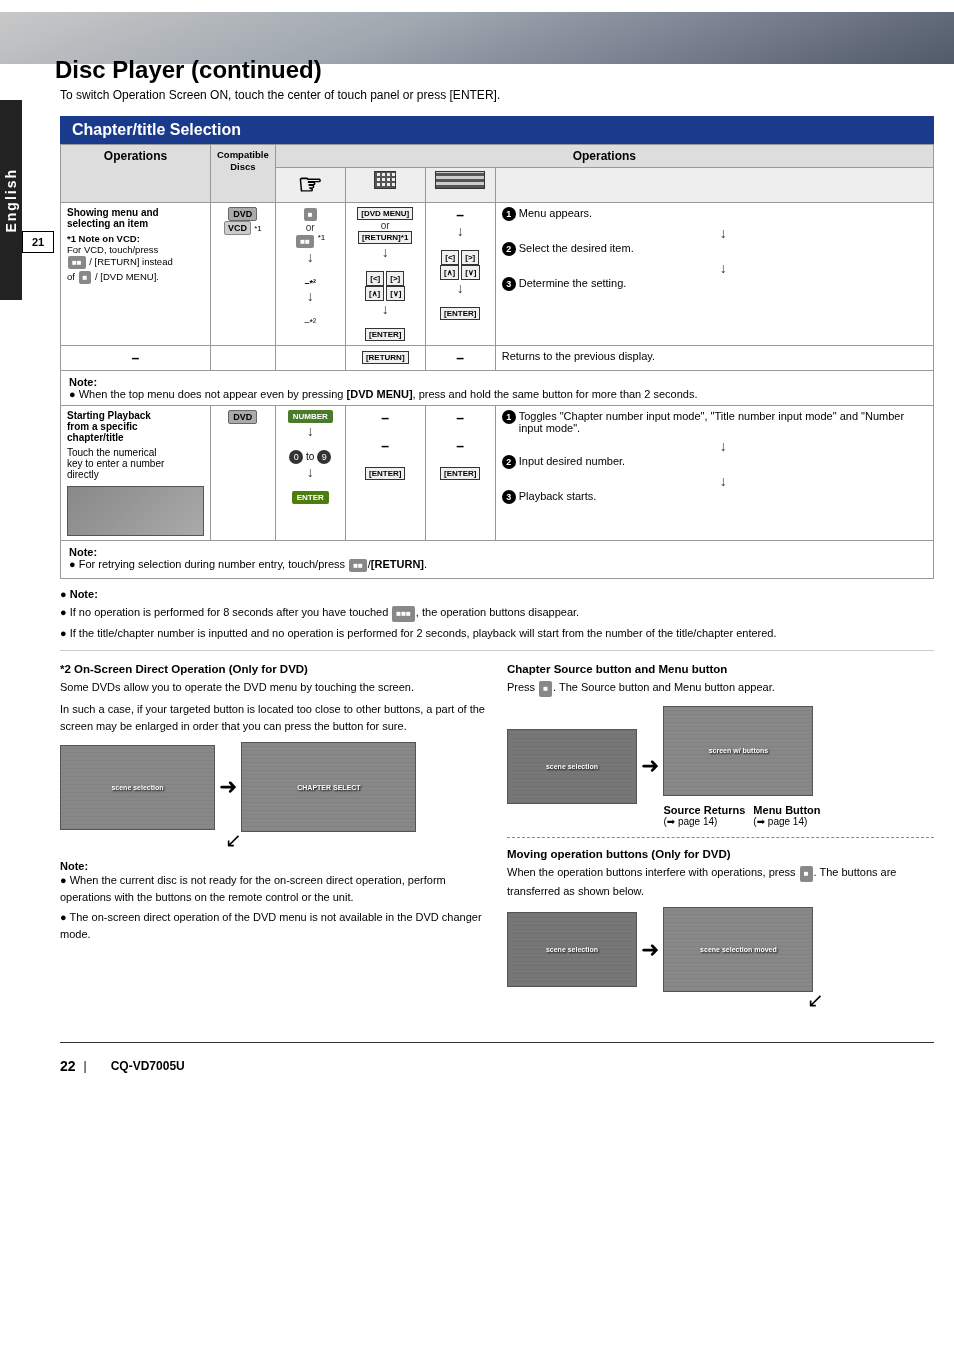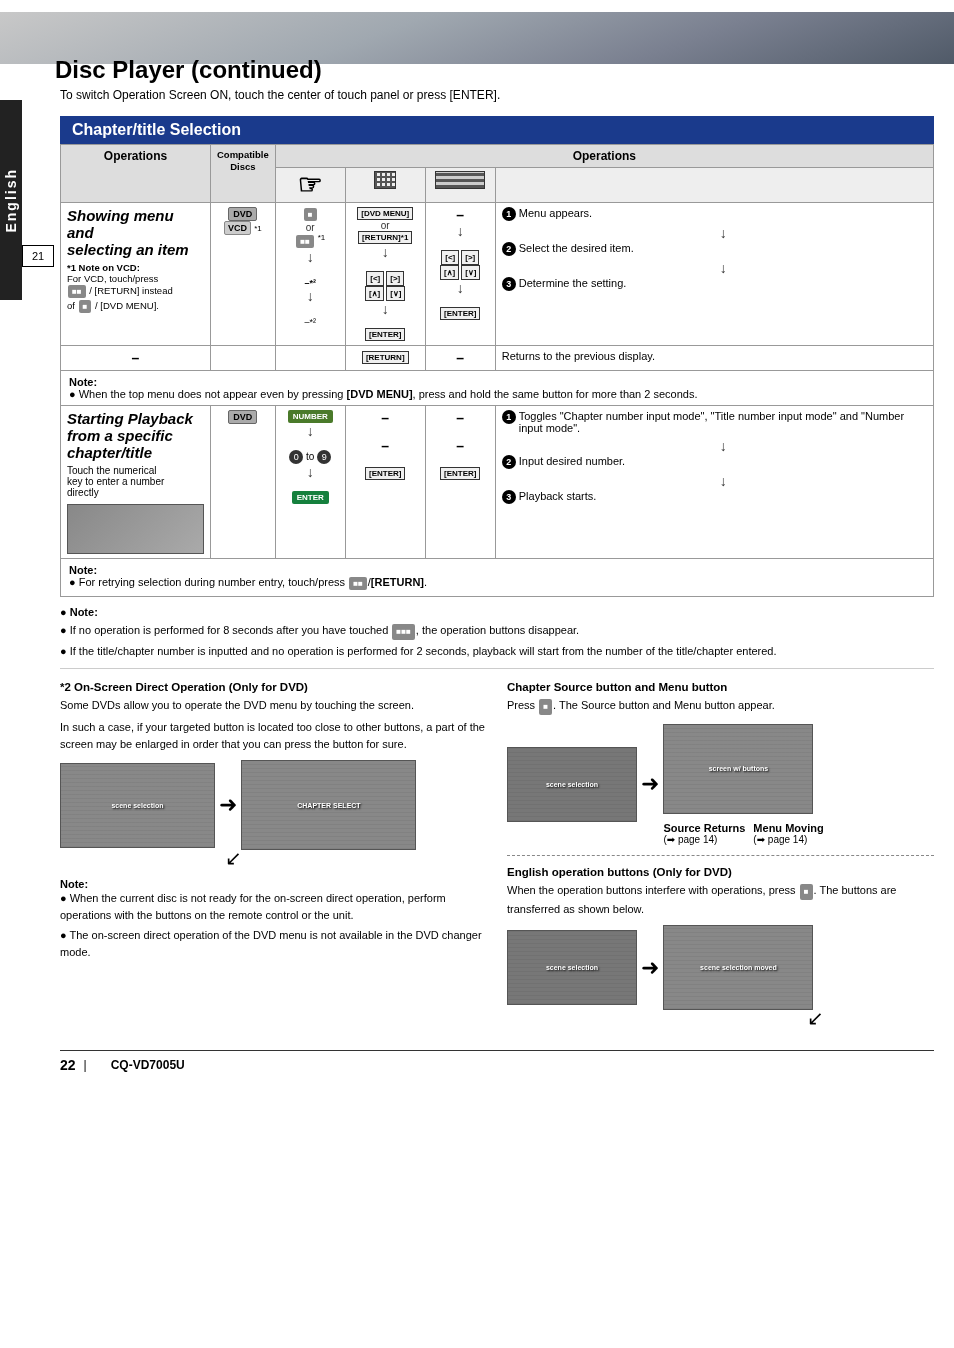--- a/index.html
+++ b/index.html
@@ -37,29 +37,29 @@
       font-weight: bold;
       writing-mode: vertical-rl;
       transform: rotate(180deg);
       letter-spacing: 2px;
     }
 
     
     .page-num-box {
       position: absolute;
       left: 22px;
-      top: 245px;
+      top: 231px;
       width: 32px;
       height: 22px;
       border: 1px solid #000;
       display: flex;
       align-items: center;
       justify-content: center;
       font-size: 11px;
-      font-weight: normal;
+      font-weight: bold;
     }
 
     
     .main-content {
       padding: 0 20px 0 60px;
     }
 
     
     .section-title-bar {
       background: #1a3a8c;
@@ -96,22 +96,21 @@
     }
 
     .col-operations { width: 150px; }
     .col-compatible { width: 54px; }
     .col-icon1 { width: 70px; }
     .col-icon2 { width: 80px; }
     .col-icon3 { width: 70px; }
 
     .bold-label {
       font-weight: bold;
-      font-size: 15px;
-      font-style: italic;
+      font-size: 10px;
     }
 
     .note-small {
       font-size: 9.5px;
       margin-top: 4px;
     }
 
     .dvd-badge {
       display: inline-block;
       background: #aaa;
@@ -147,21 +146,21 @@
       display: inline-block;
       background: #4a7a2a;
       color: #fff;
       font-size: 8px;
       padding: 2px 5px;
       border-radius: 2px;
       font-weight: bold;
     }
     .icon-enter-btn {
       display: inline-block;
-      background: #15803d;
+      background: #4d7c0f;
       color: #fff;
       font-size: 8px;
       padding: 2px 5px;
       border-radius: 2px;
       font-weight: bold;
     }
 
     .arrow-down {
       display: block;
       text-align: center;
@@ -696,30 +695,30 @@
             <div class="screenshot-inner">
               <span class="sc-label">screen w/ buttons</span>
             </div>
           </div>
           <div style="display:flex; margin-top:4px; font-size:10px;">
             <div style="margin-right:8px;">
               <div class="source-button-label">Source Returns</div>
               <div class="source-button-sub">(➡ page 14)</div>
             </div>
             <div>
-              <div class="source-button-label">Menu Moving</div>
+              <div class="source-button-label">Menu Button</div>
               <div class="source-button-sub">(➡ page 14)</div>
             </div>
           </div>
         </div>
       </div>
 
       <div class="dashed-divider"></div>
 
-      <div class="subsection-title">English operation buttons (Only for DVD)</div>
+      <div class="subsection-title">Moving operation buttons (Only for DVD)</div>
       <p class="body-text">
         When the operation buttons interfere with operations, press <span class="icon-box">■</span>. The buttons are transferred as shown below.
       </p>
 
       <div class="img-container">
         <div class="screenshot-box-sm">
           <div class="screenshot-inner">
             <span class="sc-label">scene selection</span>
           </div>
         </div>
@@ -729,19 +728,19 @@
             <span class="sc-label">scene selection moved</span>
           </div>
         </div>
       </div>
       <div style="margin-left: 300px; margin-top:-12px;">
         <span style="font-size:20px;">↙</span>
       </div>
     </div>
   </div>
 
-  <div style="margin-top: 20px; display:flex; align-items:center; border-top:1px solid #333; padding-top:6px;">
+  <div style="margin-top: 30px; display:flex; align-items:center; border-top:1px solid #333; padding-top:15px;">
     <span class="footer-page">22</span>
     <span style="margin: 0 8px; font-size:12px;">|</span>
     <span class="footer-model">CQ-VD7005U</span>
   </div>
 
 </div>
 
 </body></html>

